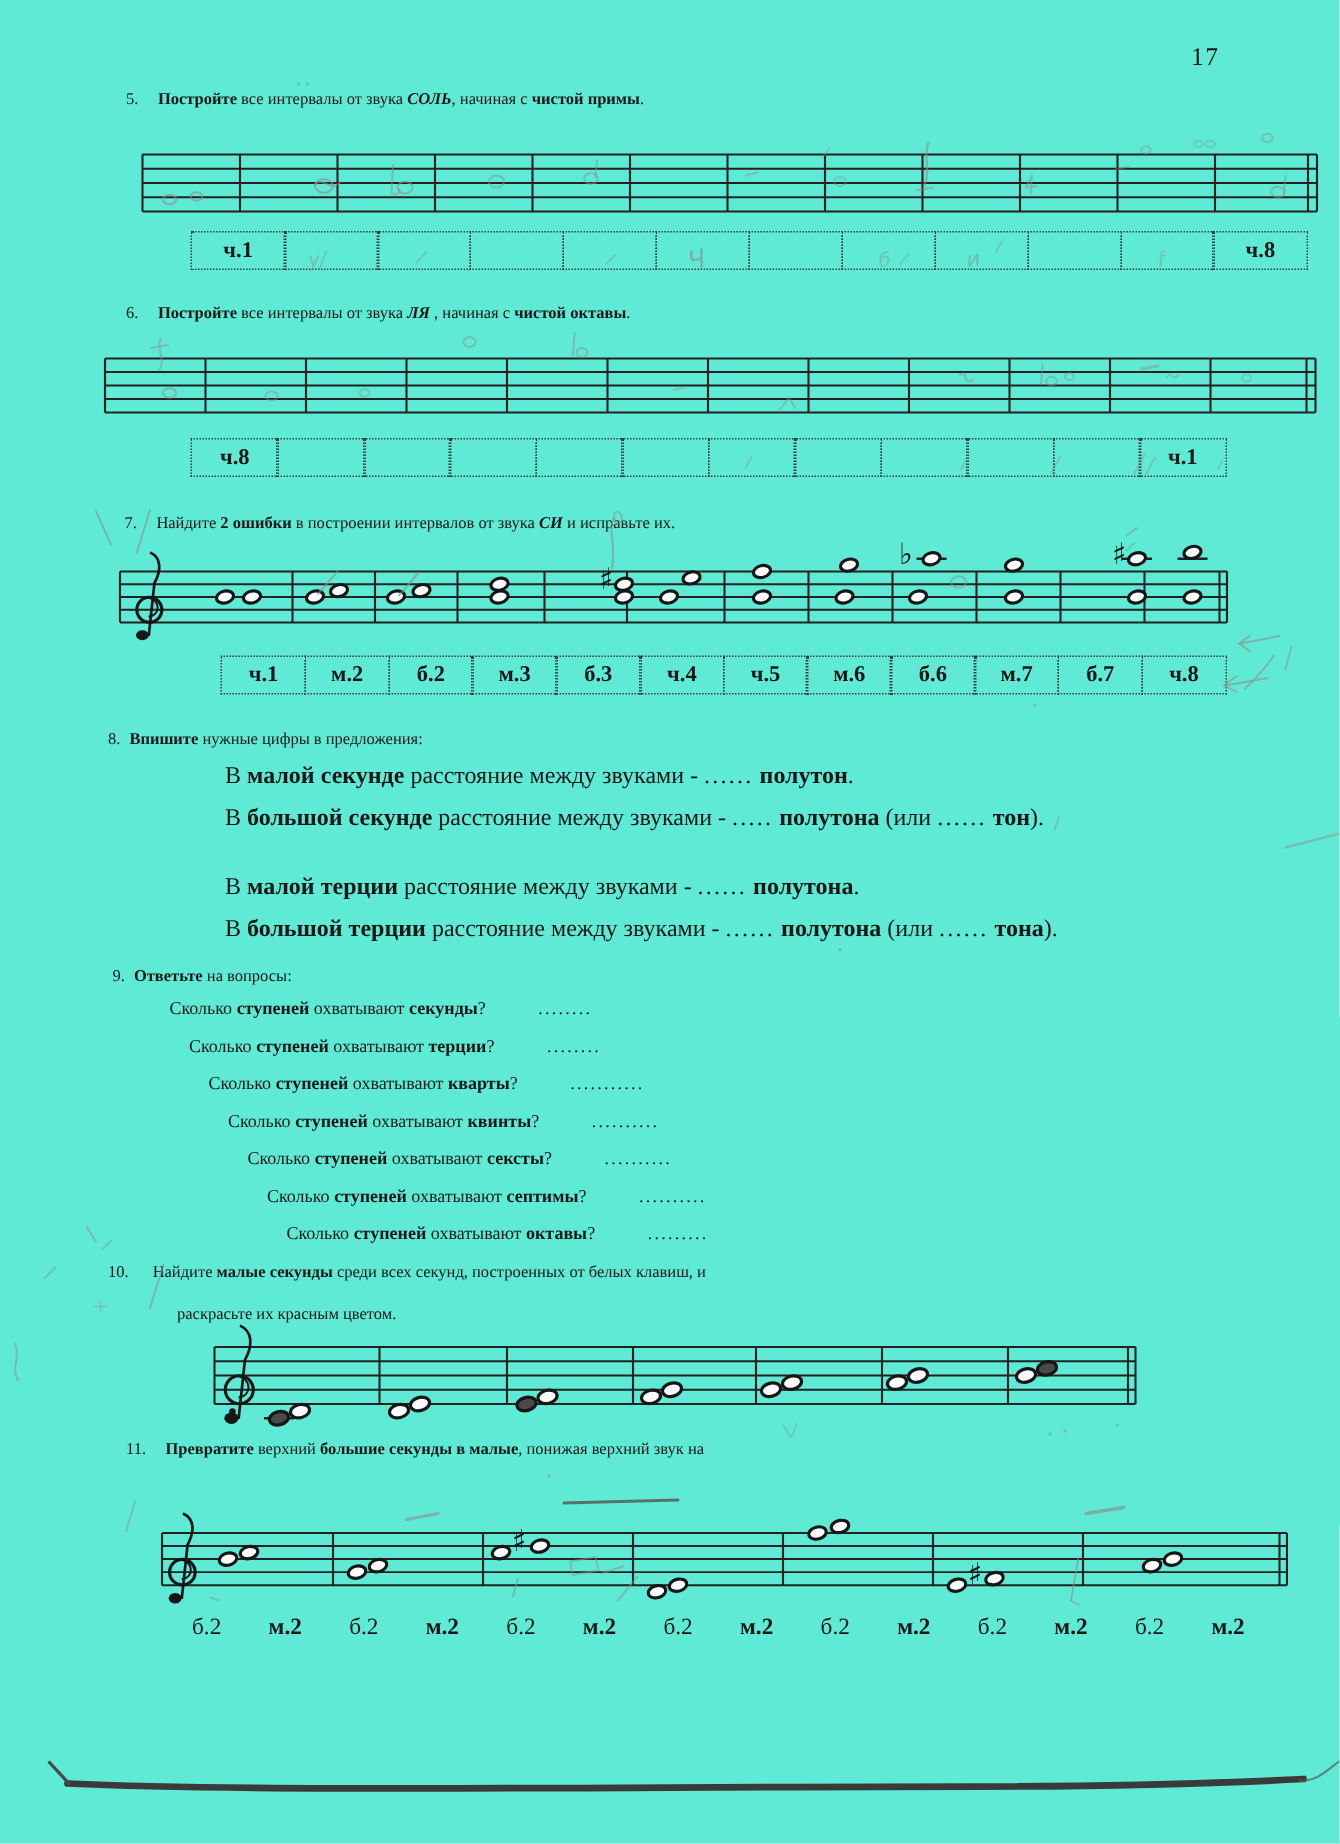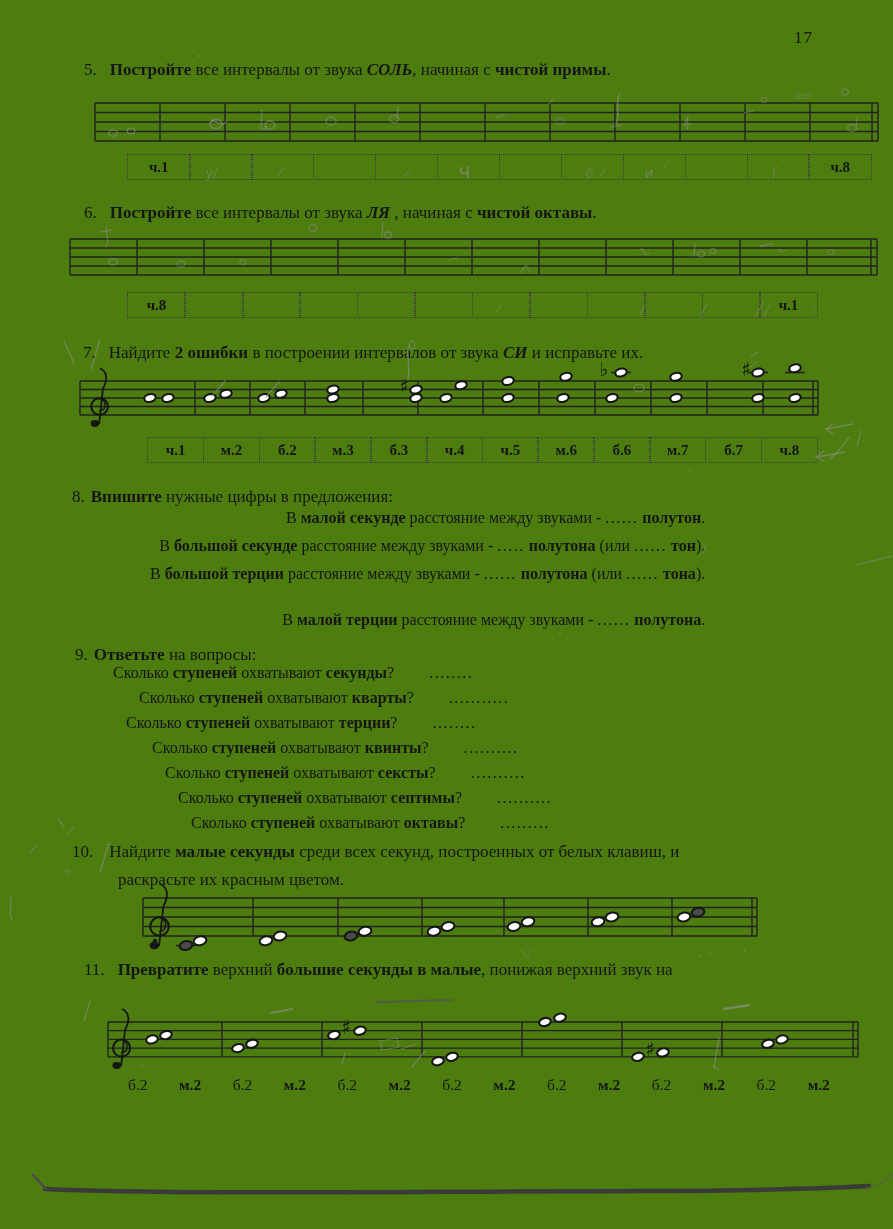--- a/index.html
+++ b/index.html
@@ -1,35 +1,35 @@
 <!DOCTYPE html>
 <html><head>
 <meta charset="utf-8">
 <style>
   html,body{margin:0;padding:0;background:#e8e8e8;}
-  .page{position:relative;width:893px;height:1229px;background:#4d7c0f;margin:0 auto;
+  .page{position:relative;width:893px;height:1229px;background:#5eead4;margin:0 auto;
         font-family:"Liberation Serif",serif;color:#161616;overflow:hidden;}
   .pagenum{position:absolute;left:794px;top:28px;font-size:17px;letter-spacing:1px;}
-  .h{position:absolute;font-size:17px;white-space:nowrap;z-index:2;}
+  .h{position:absolute;font-size:11px;white-space:nowrap;z-index:2;}
   .h .num{display:inline-block;margin-right:13px;}
   .b{font-weight:bold;}
   .bi{font-weight:bold;font-style:italic;}
   .staff{position:absolute;z-index:1;}
   .ansrow{position:absolute;display:flex;z-index:2;}
   .ansrow .cell{flex:1 1 0;border:1.6px dotted #3d3d3d;margin-left:-1.6px;height:24px;
         display:flex;align-items:center;justify-content:center;
         font-weight:bold;font-size:15px;}
   .ansrow .cell:first-child{margin-left:0;}
   .lblrow{position:absolute;display:flex;justify-content:space-between;font-size:15.5px;z-index:2;}
   .lblrow .cell{font-weight:normal;}
   .lblrow .cell:nth-child(even){font-weight:bold;}
   .fblock{position:absolute;font-size:16px;z-index:2;}
-  .fline{line-height:28px;white-space:nowrap;text-align:right;}
+  .fline{line-height:28px;white-space:nowrap;}
   .fline.gap{margin-top:18px;}
-  .qblock{position:absolute;font-size:16px;z-index:2;}
+  .qblock{position:absolute;font-size:12px;z-index:2;}
   .qline{line-height:25px;white-space:nowrap;}
   .dots{letter-spacing:1.5px;}
   .qline .dots{margin-left:35px;}
   #artifacts{position:absolute;left:0;top:0;z-index:5;pointer-events:none;}
 </style>
 </head>
 <body>
 
 <div class="page">
 
@@ -88,31 +88,31 @@
       <span class="cell">б.7</span>
       <span class="cell">ч.8</span>
     </div>
 
   <div class="h" style="left:72px;top:487px;">
     <span class="num" style="margin-right:6px;">8.</span><span class="b">Впишите</span><span> нужные цифры в предложения:</span>
   </div>
   <div class="fblock" style="left:150px;top:504px;">
       <div class="fline"><span>В </span><span class="b">малой секунде</span><span> расстояние между звуками - </span><span class="dots">......</span><span class="b"> полутон</span><span>.</span></div>
       <div class="fline"><span>В </span><span class="b">большой секунде</span><span> расстояние между звуками -  </span><span class="dots">.....</span><span class="b"> полутона</span><span> (или </span><span class="dots">......</span><span class="b"> тон</span><span>).</span></div>
+      <div class="fline gap"><span>В </span><span class="b">малой терции</span><span> расстояние между звуками - </span><span class="dots">......</span><span class="b"> полутона</span><span>.</span></div>
       <div class="fline"><span>В </span><span class="b">большой терции</span><span> расстояние между звуками - </span><span class="dots">......</span><span class="b"> полутона</span><span> (или </span><span class="dots">......</span><span class="b"> тона</span><span>).</span></div>
-      <div class="fline gap"><span>В </span><span class="b">малой терции</span><span> расстояние между звуками - </span><span class="dots">......</span><span class="b"> полутона</span><span>.</span></div>
     </div>
 
   <div class="h" style="left:75px;top:645px;">
     <span class="num" style="margin-right:6px;">9.</span><span class="b">Ответьте</span><span> на вопросы:</span>
   </div>
   <div class="qblock" style="left:113px;top:660px;">
       <div class="qline" style="padding-left: 0px;"><span>Сколько </span><span class="b">ступеней</span><span> охватывают </span><span class="b">секунды</span><span>?</span><span class="dots">........</span></div>
+      <div class="qline" style="padding-left: 13px;"><span>Сколько </span><span class="b">ступеней</span><span> охватывают </span><span class="b">терции</span><span>?</span><span class="dots">........</span></div>
       <div class="qline" style="padding-left: 26px;"><span>Сколько </span><span class="b">ступеней</span><span> охватывают </span><span class="b">кварты</span><span>?</span><span class="dots">...........</span></div>
-      <div class="qline" style="padding-left: 13px;"><span>Сколько </span><span class="b">ступеней</span><span> охватывают </span><span class="b">терции</span><span>?</span><span class="dots">........</span></div>
       <div class="qline" style="padding-left: 39px;"><span>Сколько </span><span class="b">ступеней</span><span> охватывают </span><span class="b">квинты</span><span>?</span><span class="dots">..........</span></div>
       <div class="qline" style="padding-left: 52px;"><span>Сколько </span><span class="b">ступеней</span><span> охватывают </span><span class="b">сексты</span><span>?</span><span class="dots">..........</span></div>
       <div class="qline" style="padding-left: 65px;"><span>Сколько </span><span class="b">ступеней</span><span> охватывают </span><span class="b">септимы</span><span>?</span><span class="dots">..........</span></div>
       <div class="qline" style="padding-left: 78px;"><span>Сколько </span><span class="b">ступеней</span><span> охватывают </span><span class="b">октавы</span><span>?</span><span class="dots">.........</span></div>
     </div>
 
   <div class="h" style="left:72px;top:842px;">
     <span class="num" style="margin-right:16px;">10.</span><span>Найдите </span><span class="b">малые секунды</span><span> среди всех секунд, построенных от белых клавиш, и</span>
   </div>
   <div class="h" style="left:118px;top:870px;">

